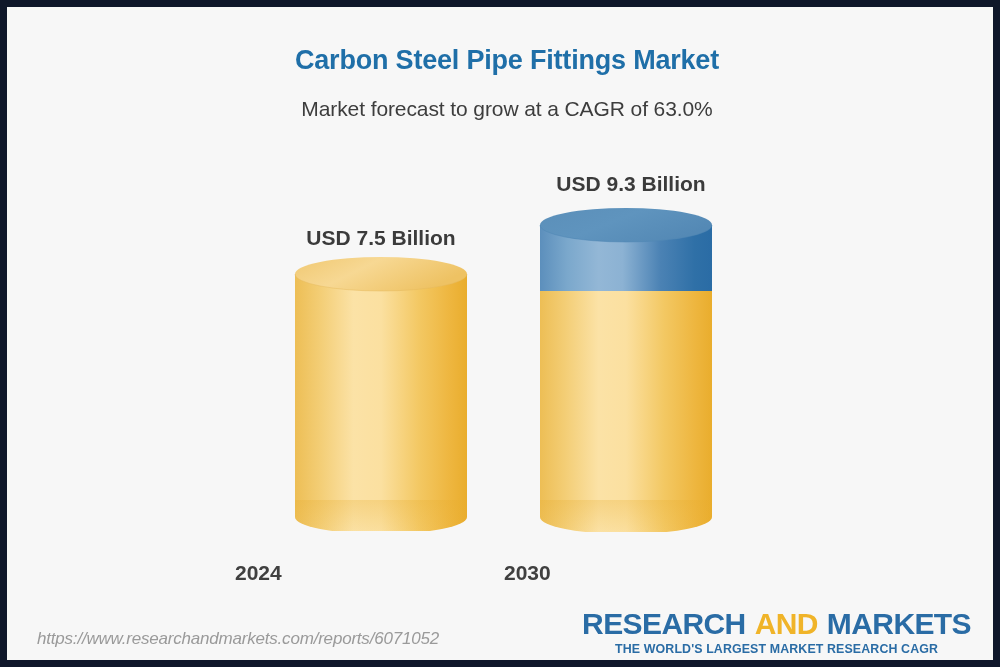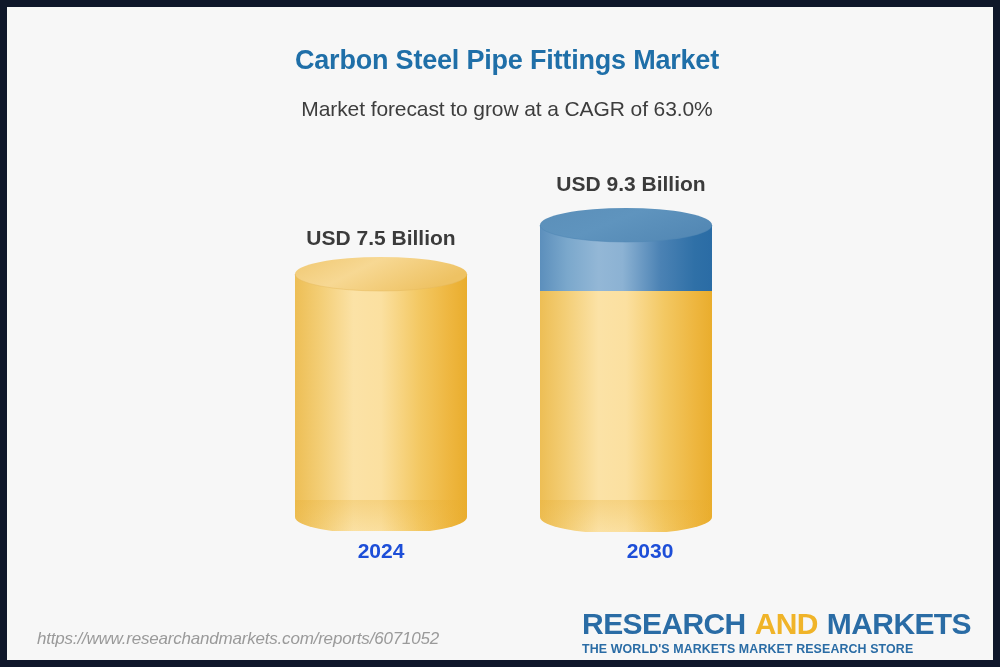--- a/index.html
+++ b/index.html
@@ -61,23 +61,23 @@
     font-size: 21px;
     font-weight: bold;
     color: #3b3b3b;
     text-align: center;
     white-space: nowrap;
   }
   .cat-label {
     position: absolute;
     font-size: 21px;
     font-weight: bold;
-    color: #1d4ed8;
-    text-align: center;
-    white-space: nowrap;
+    color: #404040;
+    white-space: nowrap;
+    margin-top: 22px;
   }
 
   
   #bar-2024-label { left: 228px; top: 219px; width: 292px; }
   #bar-2030-label { left: 478px; top: 165px; width: 292px; }
   #cat-2024 { left: 228px; top: 532px; width: 292px; }
   #cat-2030 { left: 497px; top: 532px; width: 292px; }
 
   .cyl-svg { position: absolute; }
   #cyl-2024-svg { left: 282px; top: 244px; }
@@ -91,21 +91,21 @@
     font-size: 17px;
     color: #9a9a9a;
     letter-spacing: -0.2px;
     white-space: nowrap;
     font-style: italic;
   }
   #brand-logo {
     position: absolute;
     right: 22px;
     top: 602px;
-    text-align: left;
+    text-align: center;
   }
   #brand-wordmark {
     font-size: 30px;
     font-weight: bold;
     letter-spacing: -0.6px;
     line-height: 1;
     white-space: nowrap;
   }
   #brand-wordmark .w-blue { color: #2a6ca5; }
   #brand-wordmark .w-gold { color: #f0b429; }
@@ -216,16 +216,16 @@
 
     <div class="cat-label" id="cat-2030">2030</div>
   </div>
 
   <div id="footer-url">https://www.researchandmarkets.com/reports/6071052</div>
 
   <div id="brand-logo">
     <div id="brand-wordmark">
       <span class="w-blue">RESEARCH</span><span style="display:inline-block;width:9px"></span><span class="w-gold">AND</span><span style="display:inline-block;width:9px"></span><span class="w-blue">MARKETS</span>
     </div>
-    <div id="brand-tagline">THE WORLD'S MARKETS MARKET RESEARCH STORE</div>
+    <div id="brand-tagline">THE WORLD'S LARGEST MARKET RESEARCH CAGR</div>
   </div>
 
 </div>
 
 </body></html>

